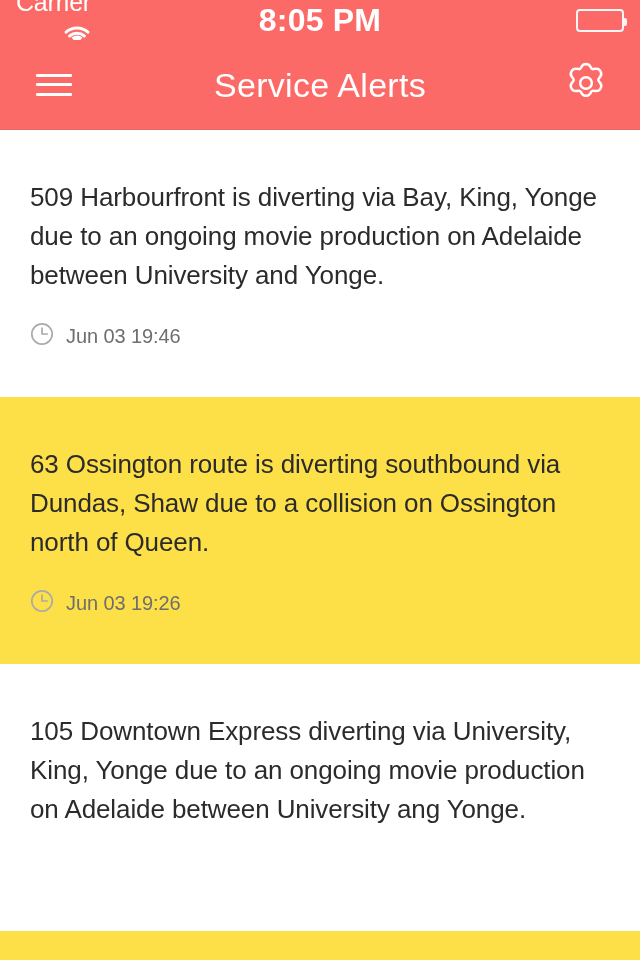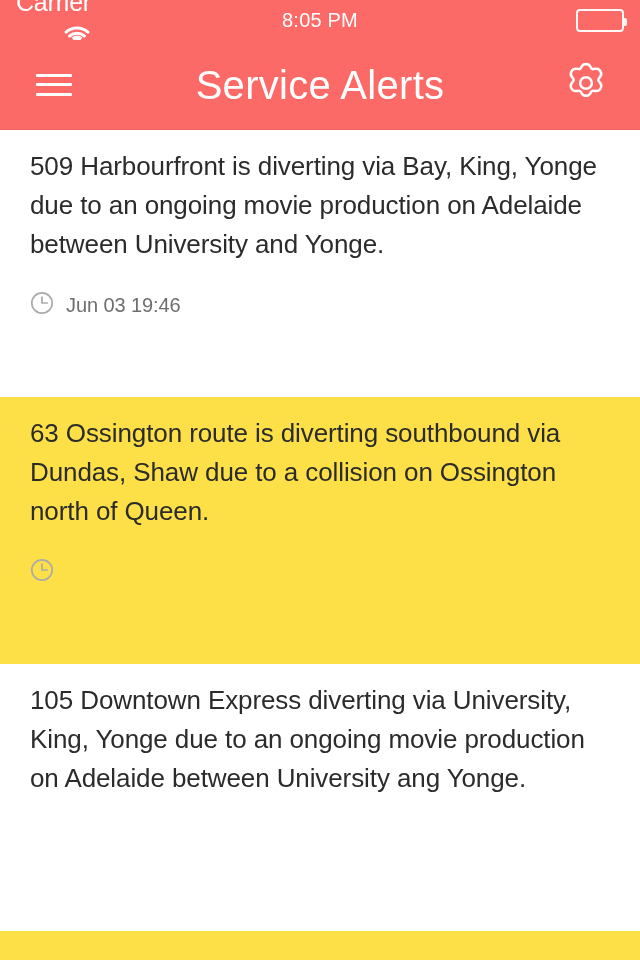--- a/index.html
+++ b/index.html
@@ -43,22 +43,22 @@
     font-size:25px;
     letter-spacing:-0.2px;
     line-height:1;
   }
   .wifi-icon { display:block; }
   .status-time {
     position:absolute;
     left:0; right:0;
     text-align:center;
     color:#ffffff;
-    font-size:20px;
-    font-weight:normal;
+    font-size:32px;
+    font-weight:bold;
     letter-spacing:0.2px;
     pointer-events:none;
   }
   .status-right {
     margin-left:auto;
     display:flex;
     align-items:center;
   }
   .battery {
     position:relative;
@@ -118,36 +118,36 @@
     width:100%;
     background:#ffffff;
     border-radius:1px;
   }
   .nav-title {
     position:absolute;
     left:110px;
     right:110px;
     text-align:center;
     color:#ffffff;
-    font-size:40px;
+    font-size:34px;
     font-weight:300;
     letter-spacing:0.3px;
     pointer-events:none;
     line-height:1;
   }
   .nav-spacer { margin-left:auto; }
 
   
   .alert-list {
     flex:1 1 auto;
     overflow:hidden;
     background:#ffffff;
   }
   .alert-row {
-    padding:17px 30px 0 30px;
+    padding:48px 30px 0 30px;
     background:#ffffff;
     min-height:267px;
     cursor:pointer;
   }
   .alert-row.alt { background:#fde047; }
 
   .alert-text {
     font-size:26px;
     line-height:39px;
     color:#2b2b2b;
@@ -233,20 +233,21 @@
 
     <div class="alert-row alt">
       <div class="alert-text">63 Ossington route is diverting southbound via Dundas, Shaw due to a collision on Ossington north of Queen.</div>
       <div class="alert-meta">
         <span class="clock-icon">
           <svg width="24" height="24" viewBox="0 0 24 24">
             <circle cx="12" cy="12" r="10.2" fill="none" stroke="#aaaaaa" stroke-width="1.7"></circle>
             <path d="M12 6.2 V12 H17.2" fill="none" stroke="#aaaaaa" stroke-width="1.7" stroke-linecap="round" stroke-linejoin="round"></path>
           </svg>
         </span>
+        <span class="alert-time">Jun 03 19:26</span>
       </div>
     </div>
 
     <div class="alert-row">
       <div class="alert-text">105 Downtown Express diverting via University, King, Yonge due to an ongoing movie production on Adelaide between University ang Yonge.</div>
     </div>
 
     <div class="alert-row alt">
       <div class="alert-text"></div>
     </div>

